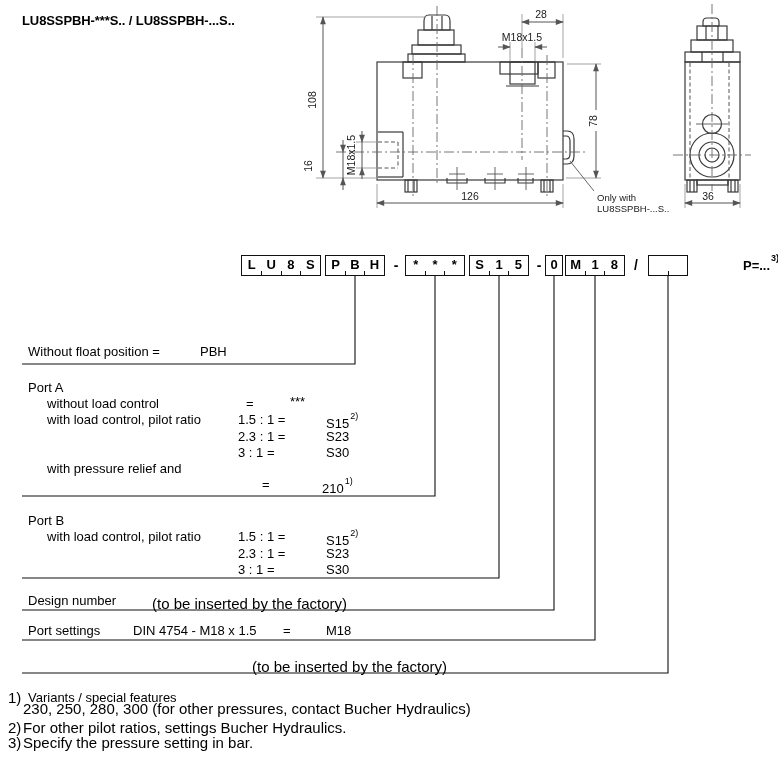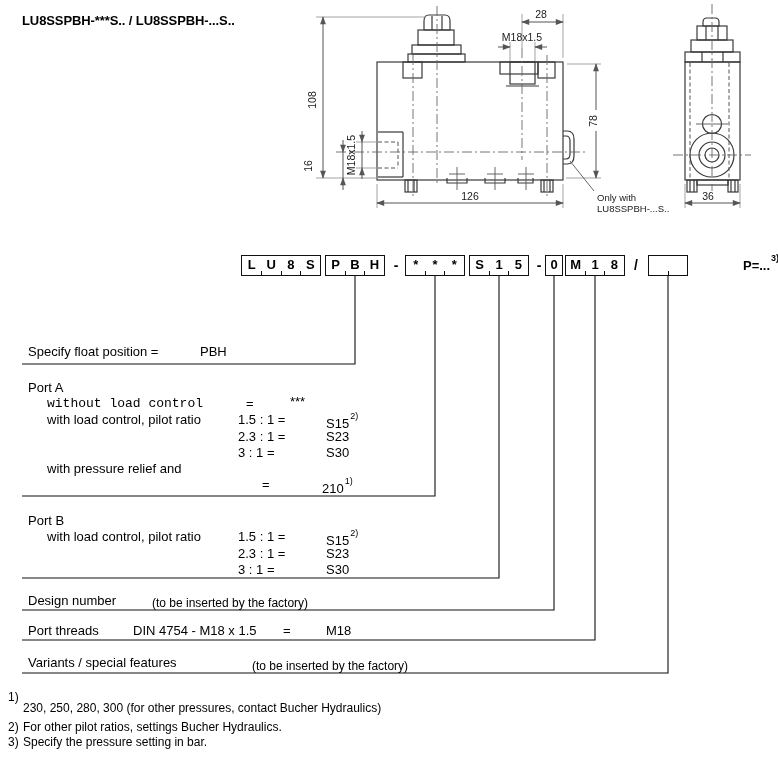--- a/index.html
+++ b/index.html
@@ -1,21 +1,21 @@
 <!DOCTYPE html>
 <html><head>
 <meta charset="utf-8">
 <style>
   html,body{margin:0;padding:0;background:#fff;}
   #app{position:relative;width:778px;height:760px;background:#ffffff;overflow:hidden;
        font-family:"Liberation Sans",sans-serif;color:#000;}
   #gfx{position:absolute;left:0;top:0;width:778px;height:760px;}
   .t{position:absolute;white-space:nowrap;font-size:13px;line-height:14px;color:#000;}
   .title{font-weight:bold;font-size:13px;letter-spacing:-0.1px;}
-  .small{font-size:12px;line-height:11px;}
+  .small{font-size:15px;line-height:11px;}
   .ratio{width:48px;text-align:left;}
   sup.fn{font-size:9px;position:relative;top:-4px;margin-left:1px;}
   .codebox{position:absolute;top:255px;height:21px;box-sizing:border-box;
            border:1.5px solid #111;display:flex;background:#fff;}
   .cc{position:relative;flex:1 1 0;text-align:center;font-weight:bold;
       font-size:13px;line-height:17px;}
   .cc + .cc::before{content:"";position:absolute;left:-0.5px;bottom:0;width:1px;height:4px;background:#111;}
   .sep{position:absolute;top:255px;height:21px;line-height:20px;font-weight:bold;font-size:14px;}
   .suffix{position:absolute;left:703px;top:257px;font-weight:bold;font-size:13px;margin-left:40px;}
   svg text{font-family:"Liberation Sans",sans-serif;fill:#1a1a1a;}
@@ -209,25 +209,25 @@
     <span class="cc">1</span>
     <span class="cc">8</span>
   </div>
   <div class="sep" style="left:631px;width:10px;text-align:center;">/</div>
   <div class="codebox" style="left:648px;width:40px;">
     <span class="cc"></span>
     <span class="cc"></span>
   </div>
   <div class="suffix"><span>P=...</span><sup class="fn">3)</sup></div>
 
-  <div class="t" style="left:28px;top:345px;">Specify float position =</div>
+  <div class="t" style="left:28px;top:345px;">Without float position =</div>
   <div class="t" style="left:200px;top:345px;">PBH</div>
 
   <div class="t" style="left:28px;top:381px;">Port A</div>
-  <div class="t" style="left:47px;top:397px;font-family:Liberation Mono, monospace;">without load control</div>
+  <div class="t" style="left:47px;top:397px;">without load control</div>
   <div class="t" style="left:246px;top:397px;">=</div>
   <div class="t" style="left:290px;top:395px;">***</div>
 
   <div class="t" style="left:47px;top:413px;">with load control, pilot ratio</div>
   <div class="t ratio" style="left:238px;top:413px;">1.5 : 1 =</div>
   <div class="t" style="left:326px;top:413px;"><span>S15</span><sup class="fn">2)</sup></div>
   <div class="t ratio" style="left:238px;top:430px;">2.3 : 1 =</div>
   <div class="t" style="left:326px;top:430px;">S23</div>
   <div class="t ratio" style="left:238px;top:446px;">3 : 1 =</div>
   <div class="t" style="left:326px;top:446px;">S30</div>
@@ -241,26 +241,26 @@
   <div class="t ratio" style="left:238px;top:530px;">1.5 : 1 =</div>
   <div class="t" style="left:326px;top:530px;"><span>S15</span><sup class="fn">2)</sup></div>
   <div class="t ratio" style="left:238px;top:547px;">2.3 : 1 =</div>
   <div class="t" style="left:326px;top:547px;">S23</div>
   <div class="t ratio" style="left:238px;top:563px;">3 : 1 =</div>
   <div class="t" style="left:326px;top:563px;">S30</div>
 
   <div class="t" style="left:28px;top:594px;">Design number</div>
   <div class="t small" style="left:152px;top:598px;">(to be inserted by the factory)</div>
 
-  <div class="t" style="left:28px;top:624px;">Port threads</div>
+  <div class="t" style="left:28px;top:624px;">Port settings</div>
   <div class="t" style="left:133px;top:624px;">DIN 4754 - M18 x 1.5</div>
   <div class="t" style="left:283px;top:624px;">=</div>
   <div class="t" style="left:326px;top:624px;">M18</div>
 
-  <div class="t" style="left:28px;top:656px;">Variants / special features</div>
+  <div class="t" style="left:28px;top:691px;">Variants / special features</div>
   <div class="t small" style="left:252px;top:661px;">(to be inserted by the factory)</div>
 
   <div class="t small" style="left:8px;top:692px;">1)</div>
   <div class="t small" style="left:23px;top:703px;">230, 250, 280, 300 (for other pressures, contact Bucher Hydraulics)</div>
   <div class="t small" style="left:8px;top:722px;">2)</div>
   <div class="t small" style="left:23px;top:722px;">For other pilot ratios, settings Bucher Hydraulics.</div>
   <div class="t small" style="left:8px;top:737px;">3)</div>
   <div class="t small" style="left:23px;top:737px;">Specify the pressure setting in bar.</div>
 
 </div>

